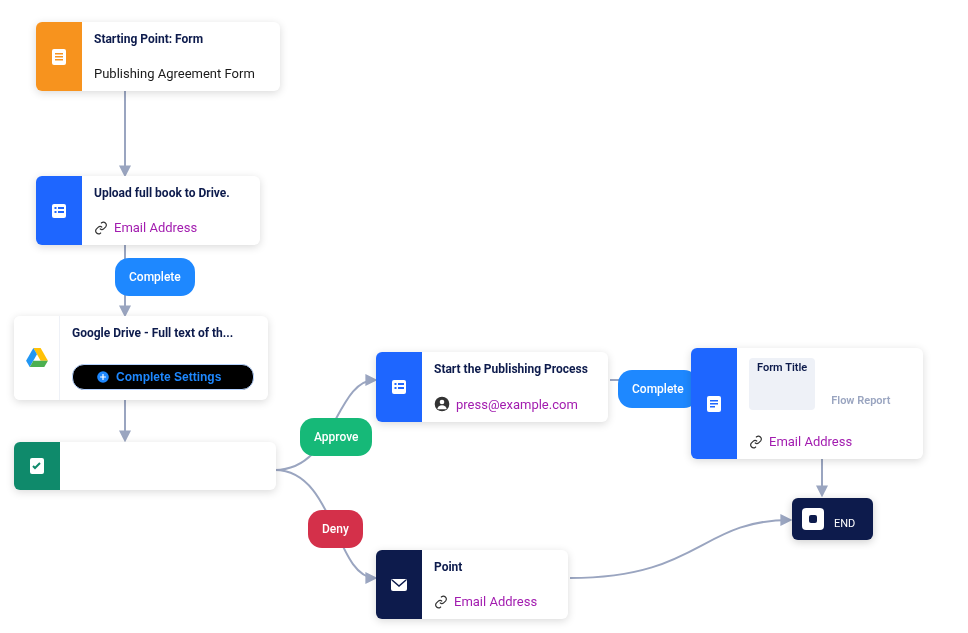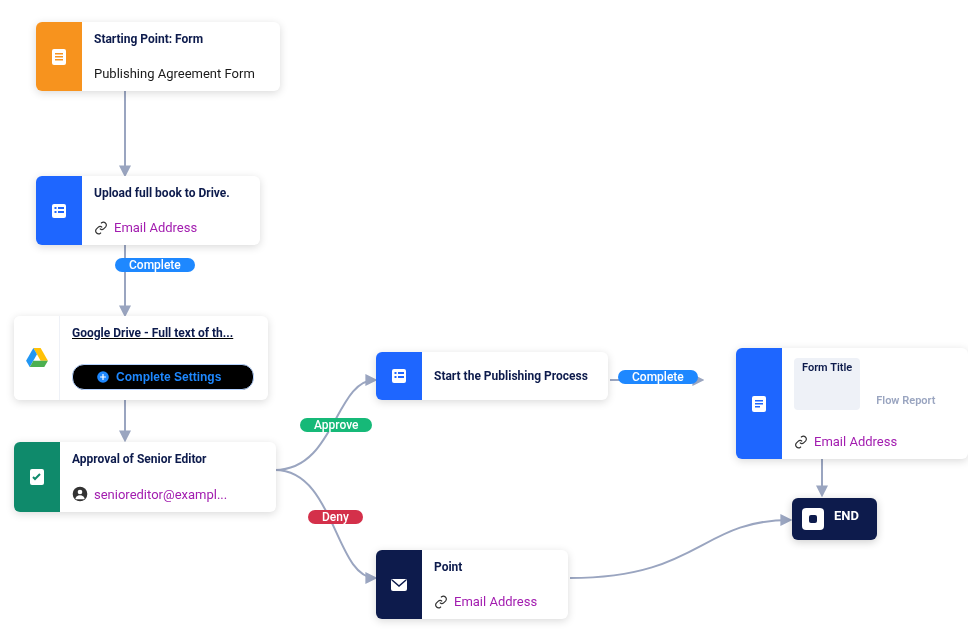--- a/index.html
+++ b/index.html
@@ -56,21 +56,21 @@
   .node-sub-row {
     display: flex;
     align-items: center;
     gap: 6px;
     font-size: 13px;
     color: #a21caf;
   }
   .link-icon, .user-icon { flex-shrink: 0; }
   .badge {
     position: absolute;
-    padding: 0 14px;
+    padding: 12px 14px;
     border-radius: 14px;
     font-size: 12px;
     font-weight: 500;
     color: #fff;
     z-index: 5;
   }
   .badge-blue { background: #1e88ff; }
   .badge-green { background: #16b978; }
   .badge-red { background: #d4304a; }
   .settings-btn {
@@ -92,29 +92,29 @@
     font-size: 11px;
     font-weight: 600;
     padding: 3px 8px;
     border-radius: 4px;
   }
   .tag-active { background: #eef1f7; color: #0d1b4c; }
   .tag-dim { color: #9aa5c0; margin-top: 33px; }
   .end-node {
     position: absolute;
     display: flex;
-    align-items: flex-start;
+    align-items: flex-end;
     gap: 10px;
     background: #0d1b4c;
     color: #fff;
     padding: 10px 18px 10px 10px;
     border-radius: 6px;
     box-shadow: 0 2px 8px rgba(0,0,0,0.2);
-    font-size: 13px;
-    font-weight: 700;
+    font-size: 11px;
+    font-weight: 400;
   }
   .end-sq {
     width: 22px; height: 22px; background: #fff; border-radius: 4px;
     display:flex; align-items:center; justify-content:center;
   }
   .end-sq-inner { width: 8px; height: 8px; background: #0d1b4c; border-radius: 2px; }
   svg.connectors { position: absolute; top: 0; left: 0; z-index: 0; }
   .node, .badge, .end-node { z-index: 2; }
 </style>
 </head>
@@ -179,73 +179,70 @@
 <div class="badge badge-blue" style="left:115px; top:258px;">Complete</div>
 
 <div class="node" style="left:14px; top:316px; width:254px;">
   <div class="node-icon" style="background:#fff; border-right:1px solid #eef1f7;">
     <svg width="22" height="20" viewBox="0 0 24 22">
           <path d="M8 0 L16 0 L24 14 L16 14 Z" fill="#ffc107"></path>
           <path d="M8 0 L0 14 L4 21 L12 7 Z" fill="#2196f3"></path>
           <path d="M4 21 L20 21 L24 14 L8 14 Z" fill="#4caf50"></path>
         </svg>
   </div>
-  <div class="node-body" style="flex:1;text-decoration:underline;">
+  <div class="node-body" style="flex:1;">
     <div class="node-title">Google Drive - Full text of th...</div>
     <button class="settings-btn">
       <svg width="14" height="14" viewBox="0 0 24 24">
             <circle cx="12" cy="12" r="10" fill="#1e88ff"></circle>
             <path d="M12 7v10M7 12h10" stroke="#fff" stroke-width="2"></path>
           </svg>
       <span>Complete Settings</span>
     </button>
   </div>
 </div>
 
 <div class="node" style="left:14px; top:442px; width:262px;">
   <div class="node-icon" style="background:#0f8a6b;">
     <svg width="20" height="20" viewBox="0 0 20 20">
           <rect x="3" y="2" width="14" height="16" rx="2" fill="#fff"></rect>
           <path d="M6 10 l2 2 l5 -5" stroke="#0f8a6b" stroke-width="2" fill="none"></path>
         </svg>
   </div>
-  <div class="node-body" style="max-width:210px;">
-    <div class="node-title">Approval of Senior Editor</div>
-    <div class="node-sub-row">
-      <svg class="user-icon" width="16" height="16" viewBox="0 0 24 24">
-            <circle cx="12" cy="12" r="11" fill="#333"></circle>
-            <circle cx="12" cy="9" r="3.5" fill="#fff"></circle>
-            <path d="M5 20 a7 6 0 0 1 14 0 z" fill="#fff"></path>
-          </svg>
-      <span>senioreditor@exampl...</span>
-    </div>
-  </div>
 </div>
 
 <div class="badge badge-green" style="left:300px; top:418px;text-align:right;">Approve</div>
 <div class="badge badge-red" style="left:308px; top:510px;text-align:right;">Deny</div>
 
 <div class="node" style="left:376px; top:352px; width:232px;text-align:right;">
   <div class="node-icon" style="background:#1e66ff;">
     <svg width="20" height="20" viewBox="0 0 20 20">
           <rect x="3" y="3" width="14" height="14" rx="2" fill="#fff"></rect>
           <rect x="5.5" y="6" width="2" height="2" fill="#1e66ff"></rect>
           <rect x="9" y="6" width="6" height="2" fill="#1e66ff"></rect>
           <rect x="5.5" y="10" width="2" height="2" fill="#1e66ff"></rect>
           <rect x="9" y="10" width="6" height="2" fill="#1e66ff"></rect>
         </svg>
   </div>
   <div class="node-body">
     <div class="node-title">Start the Publishing Process</div>
+    <div class="node-sub-row">
+      <svg class="user-icon" width="16" height="16" viewBox="0 0 24 24">
+            <circle cx="12" cy="12" r="11" fill="#333"></circle>
+            <circle cx="12" cy="9" r="3.5" fill="#fff"></circle>
+            <path d="M5 20 a7 6 0 0 1 14 0 z" fill="#fff"></path>
+          </svg>
+      <span>press@example.com</span>
+    </div>
   </div>
 </div>
 
 <div class="badge badge-blue" style="left:618px; top:370px;">Complete</div>
 
-<div class="node" style="left:736px; top:348px; width:232px;">
+<div class="node" style="left:691px; top:348px; width:232px;">
   <div class="node-icon" style="background:#1e66ff;">
     <svg width="20" height="20" viewBox="0 0 20 20">
           <rect x="3" y="2" width="14" height="16" rx="2" fill="#fff"></rect>
           <rect x="6" y="6" width="8" height="1.5" fill="#1e66ff"></rect>
           <rect x="6" y="9" width="8" height="1.5" fill="#1e66ff"></rect>
           <rect x="6" y="12" width="5" height="1.5" fill="#1e66ff"></rect>
         </svg>
   </div>
   <div class="node-body">
     <div class="tag-row">

